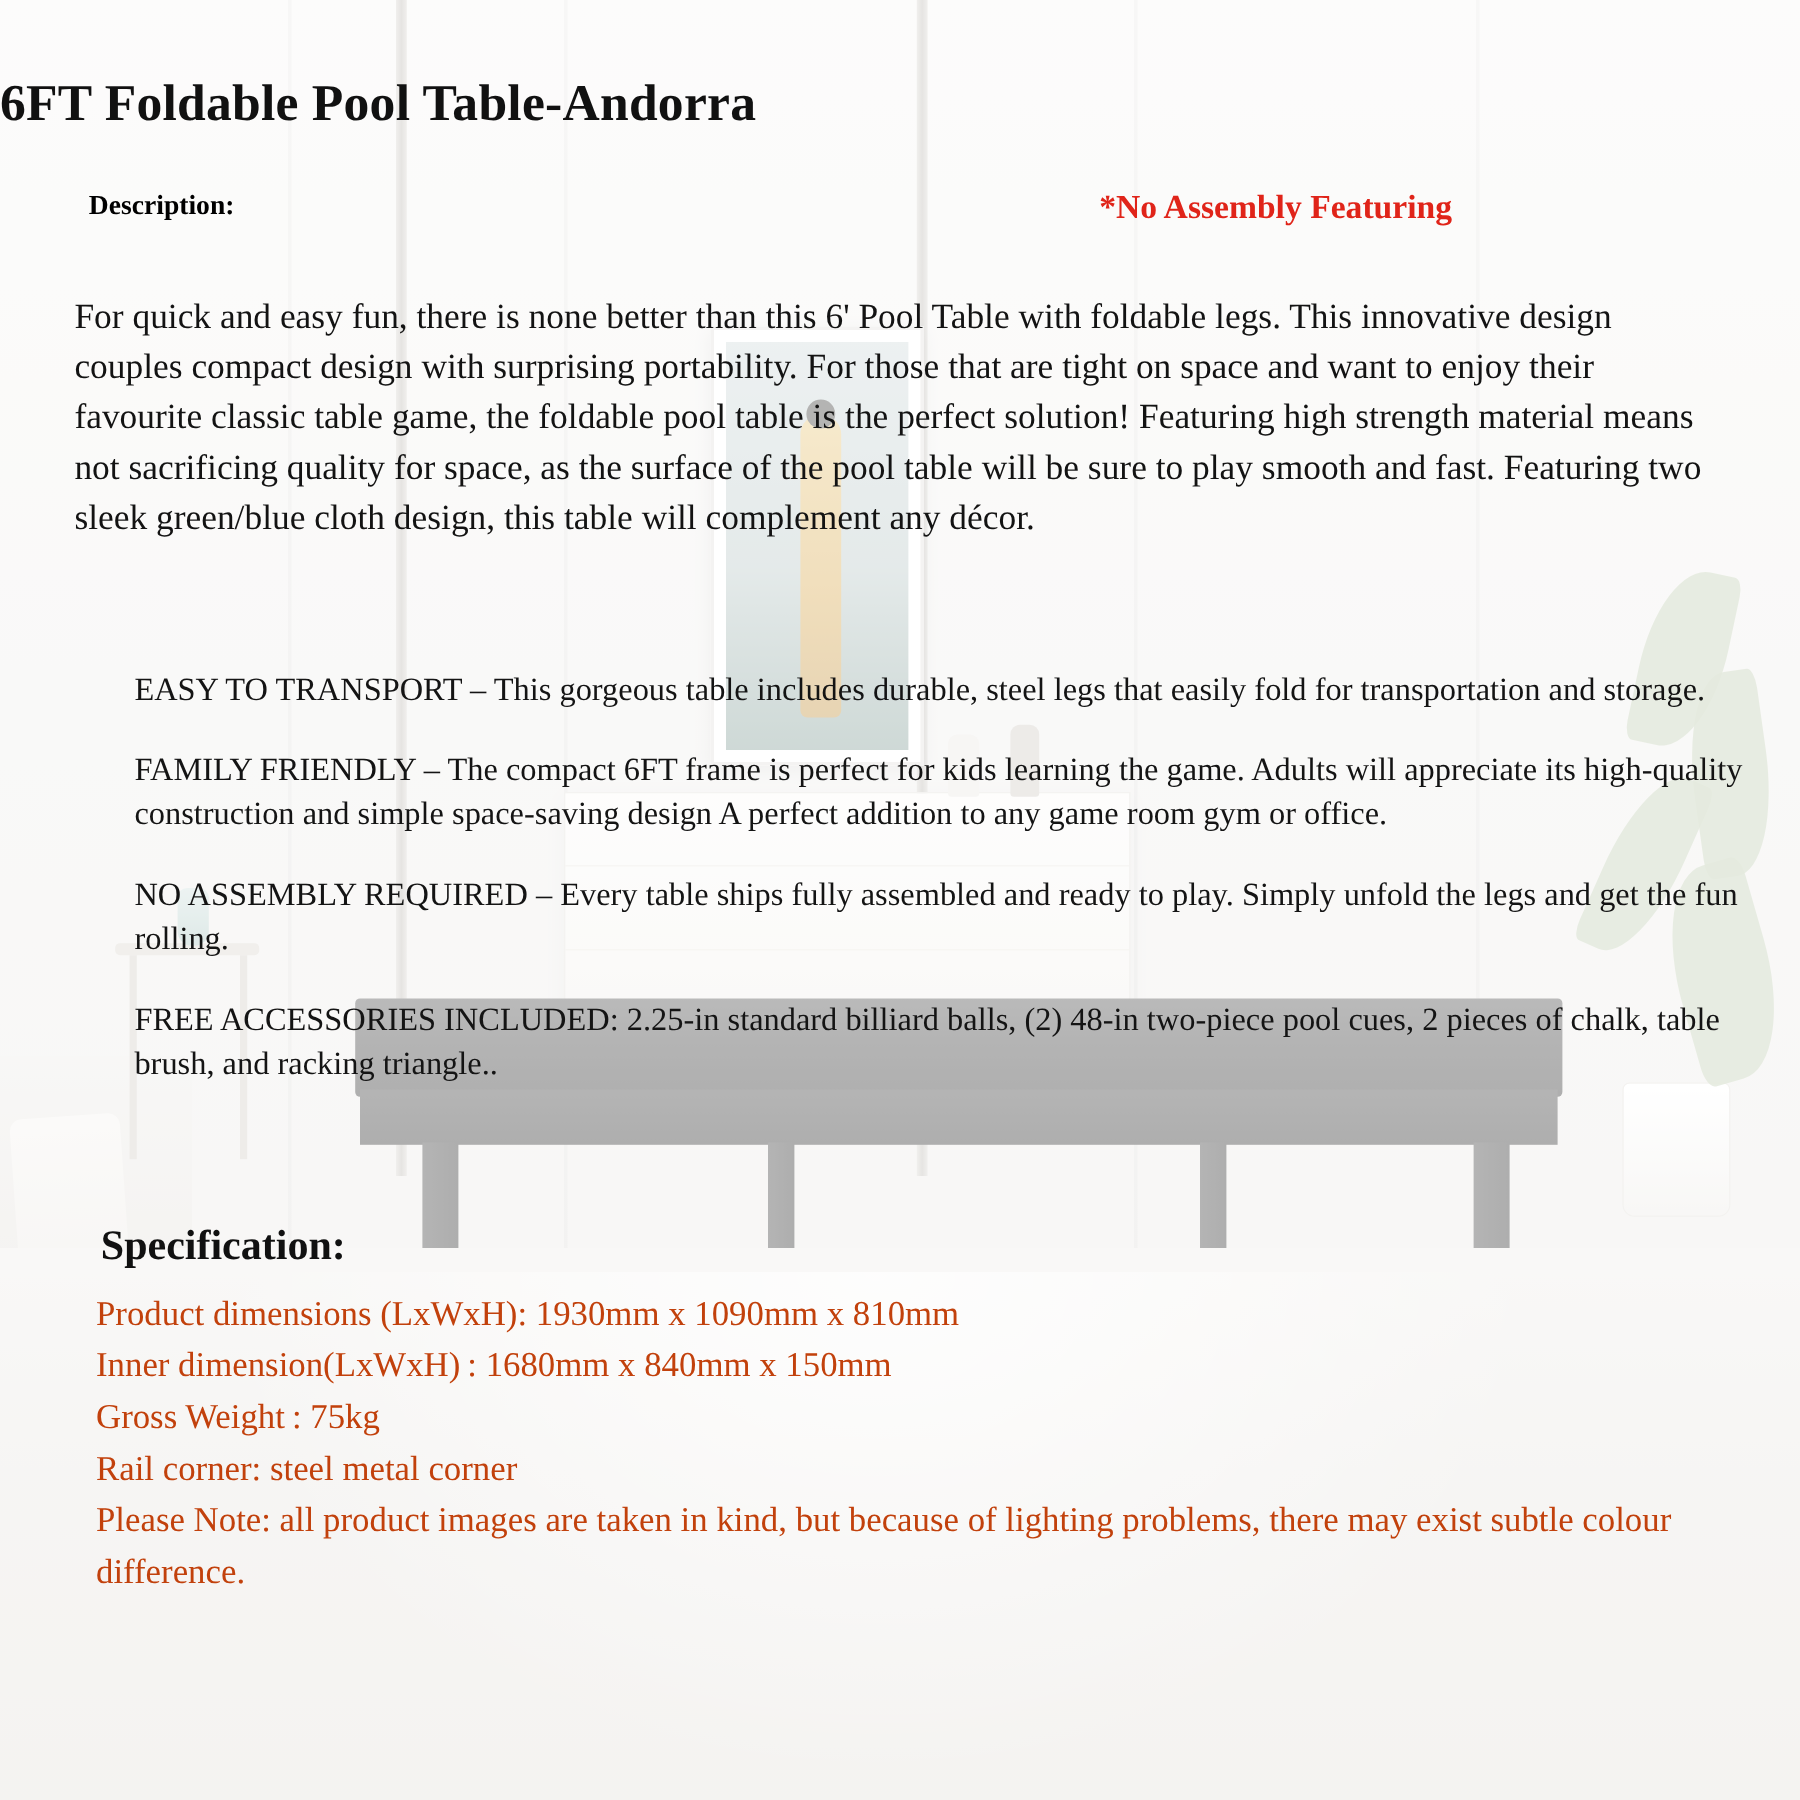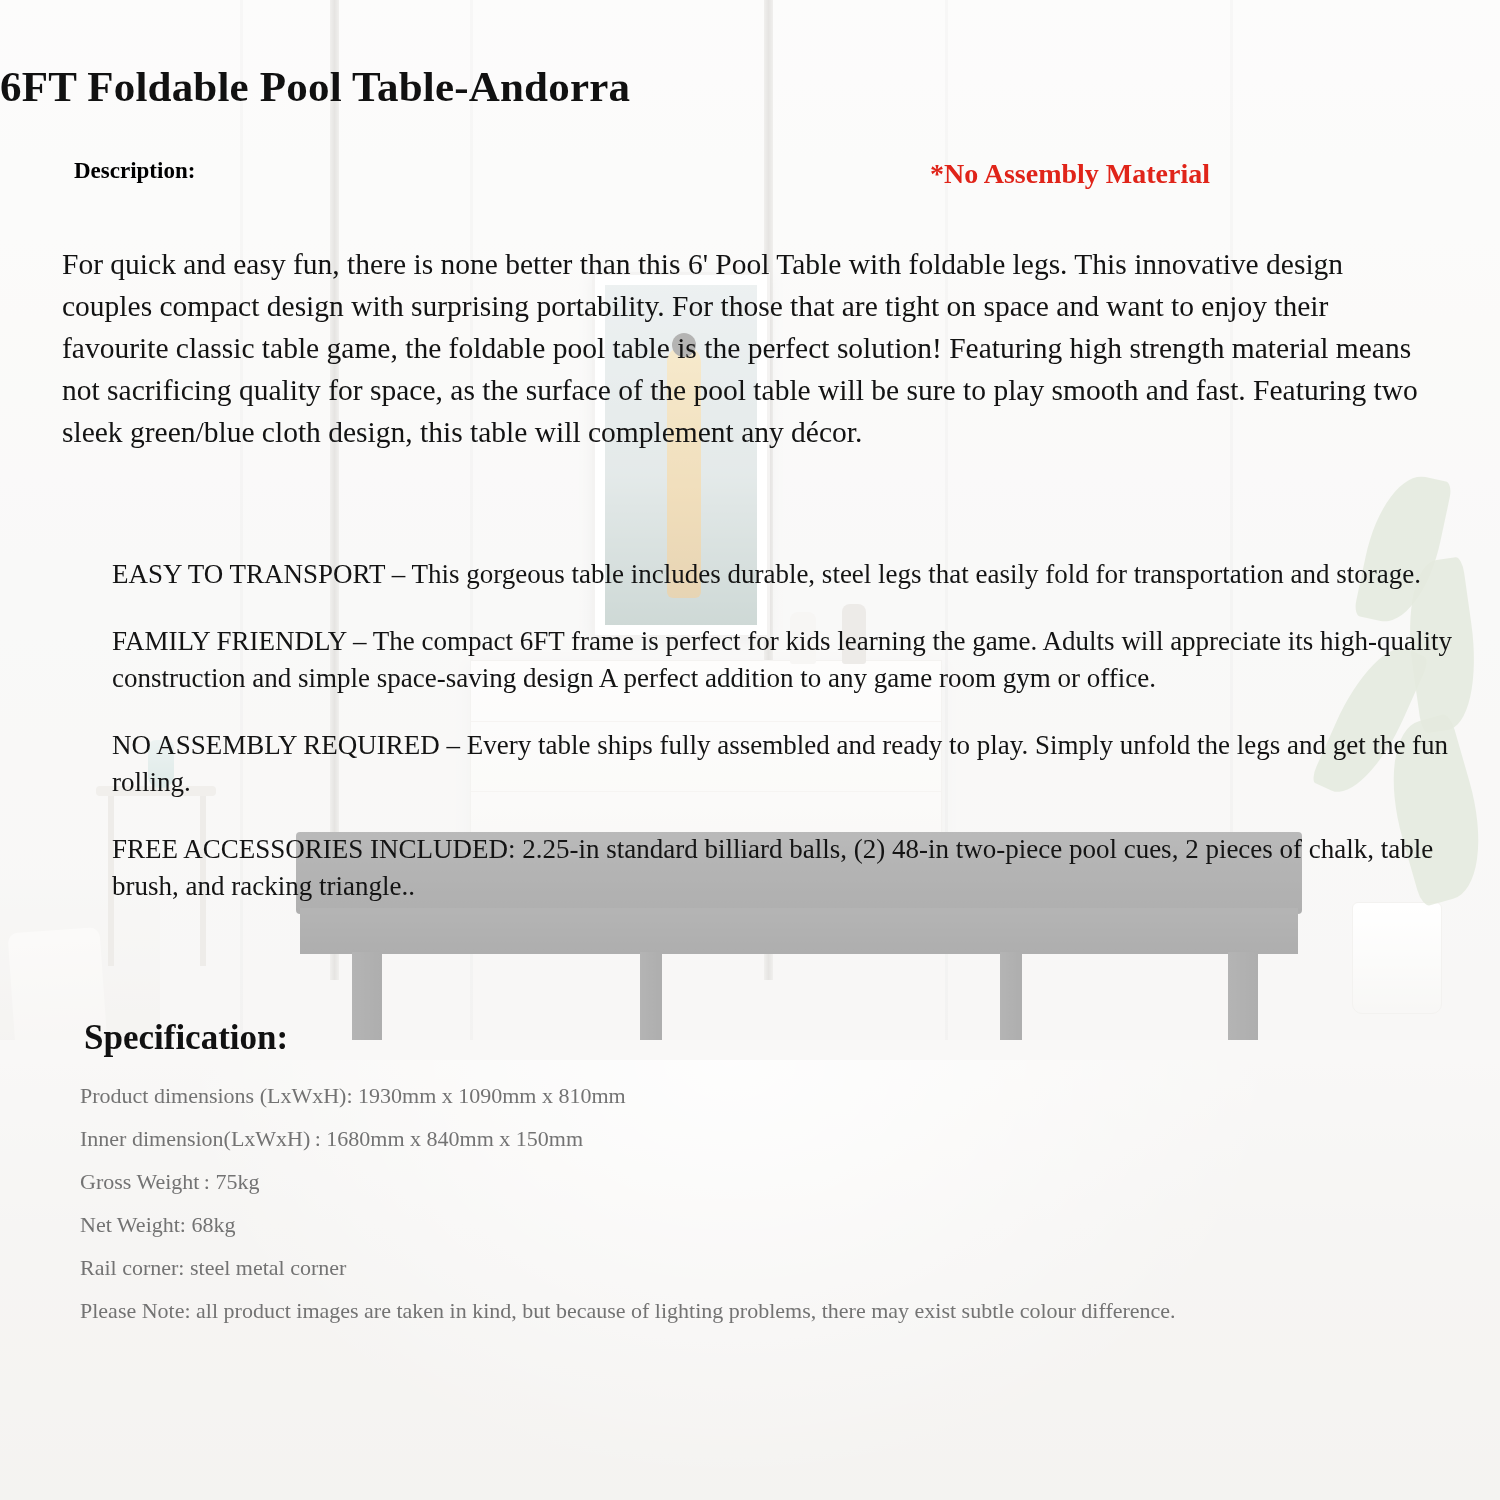--- a/index.html
+++ b/index.html
@@ -262,23 +262,23 @@
     top: 1018px;
     font-size: 35px;
     font-weight: bold;
     color: #111111;
   }
   .spec-list {
     position: absolute;
     left: 80px;
     top: 1074px;
     width: 1360px;
-    font-size: 22px;
+    font-size: 29px;
     line-height: 43px;
-    color: #737373;
+    color: #c2410c;
   }
   .spec-list div { white-space: pre-wrap; }
 </style>
 </head>
 <body>
 
 <div id="page">
 
   <div class="bg">
     <div class="bg-wall"></div>
@@ -340,36 +340,35 @@
 
     <div class="bg-wash"></div>
   </div>
 
   <div class="content">
 
     <div class="doc-title">6FT Foldable Pool Table-Andorra</div>
 
     <div class="desc-heading">Description:</div>
 
-    <div class="no-assembly">*No Assembly Material</div>
+    <div class="no-assembly">*No Assembly Featuring</div>
 
     <div class="body-block">For quick and easy fun, there is none better than this 6' Pool Table with foldable legs. This innovative design couples compact design with surprising portability. For those that are tight on space and want to enjoy their favourite classic table game, the foldable pool table is the perfect solution! Featuring high strength material means not sacrificing quality for space, as the surface of the pool table will be sure to play smooth and fast. Featuring two sleek green/blue cloth design, this table will complement any décor.</div>
 
     <div class="bullets">
       <p>EASY TO TRANSPORT – This gorgeous table includes durable, steel legs that easily fold for transportation and storage.</p>
       <p>FAMILY FRIENDLY – The compact 6FT frame is perfect for kids learning the game. Adults will appreciate its high-quality construction and simple space-saving design A perfect addition to any game room gym or office.</p>
       <p>NO ASSEMBLY REQUIRED – Every table ships fully assembled and ready to play. Simply unfold the legs and get the fun rolling.</p>
       <p>FREE ACCESSORIES INCLUDED:  2.25-in standard billiard balls, (2) 48-in two-piece pool cues, 2 pieces of chalk, table brush, and racking triangle..</p>
     </div>
 
     <div class="spec-heading">Specification:</div>
 
     <div class="spec-list">
       <div>Product dimensions (LxWxH): 1930mm x 1090mm x 810mm</div>
       <div>Inner dimension(LxWxH) : 1680mm x 840mm x 150mm</div>
       <div>Gross Weight : 75kg</div>
-      <div>Net Weight: 68kg</div>
       <div>Rail corner: steel metal corner</div>
       <div>Please Note: all product images are taken in kind, but because of lighting problems, there may exist subtle colour difference.</div>
     </div>
 
   </div>
 </div>
 
 </body></html>

